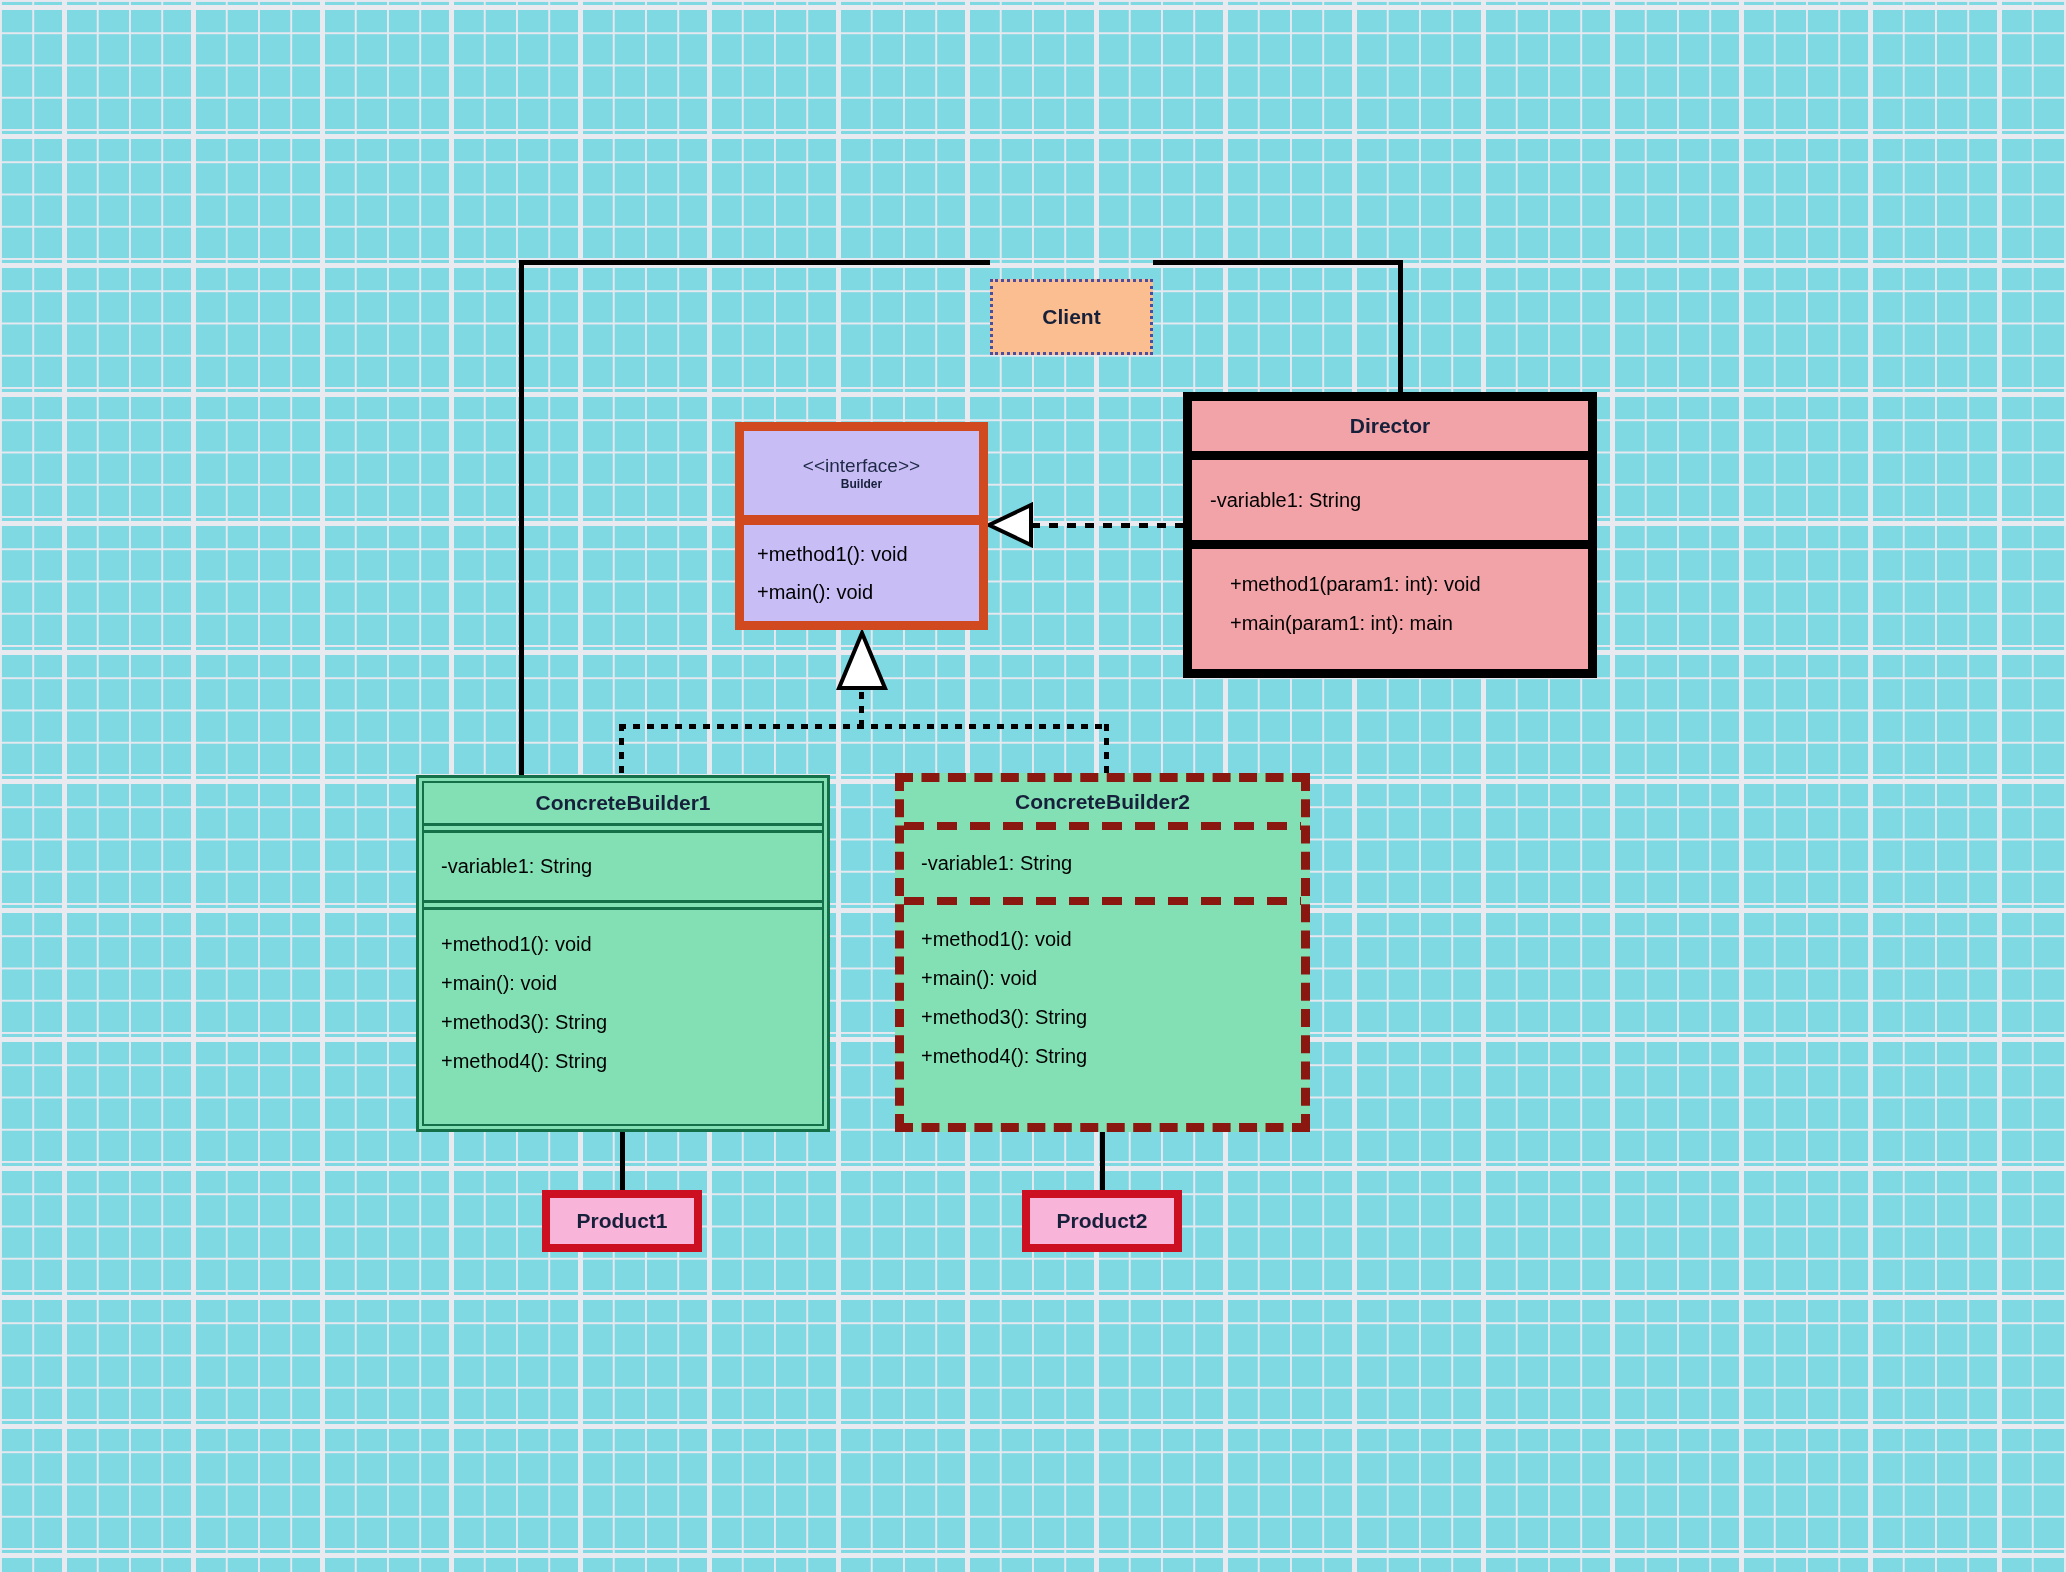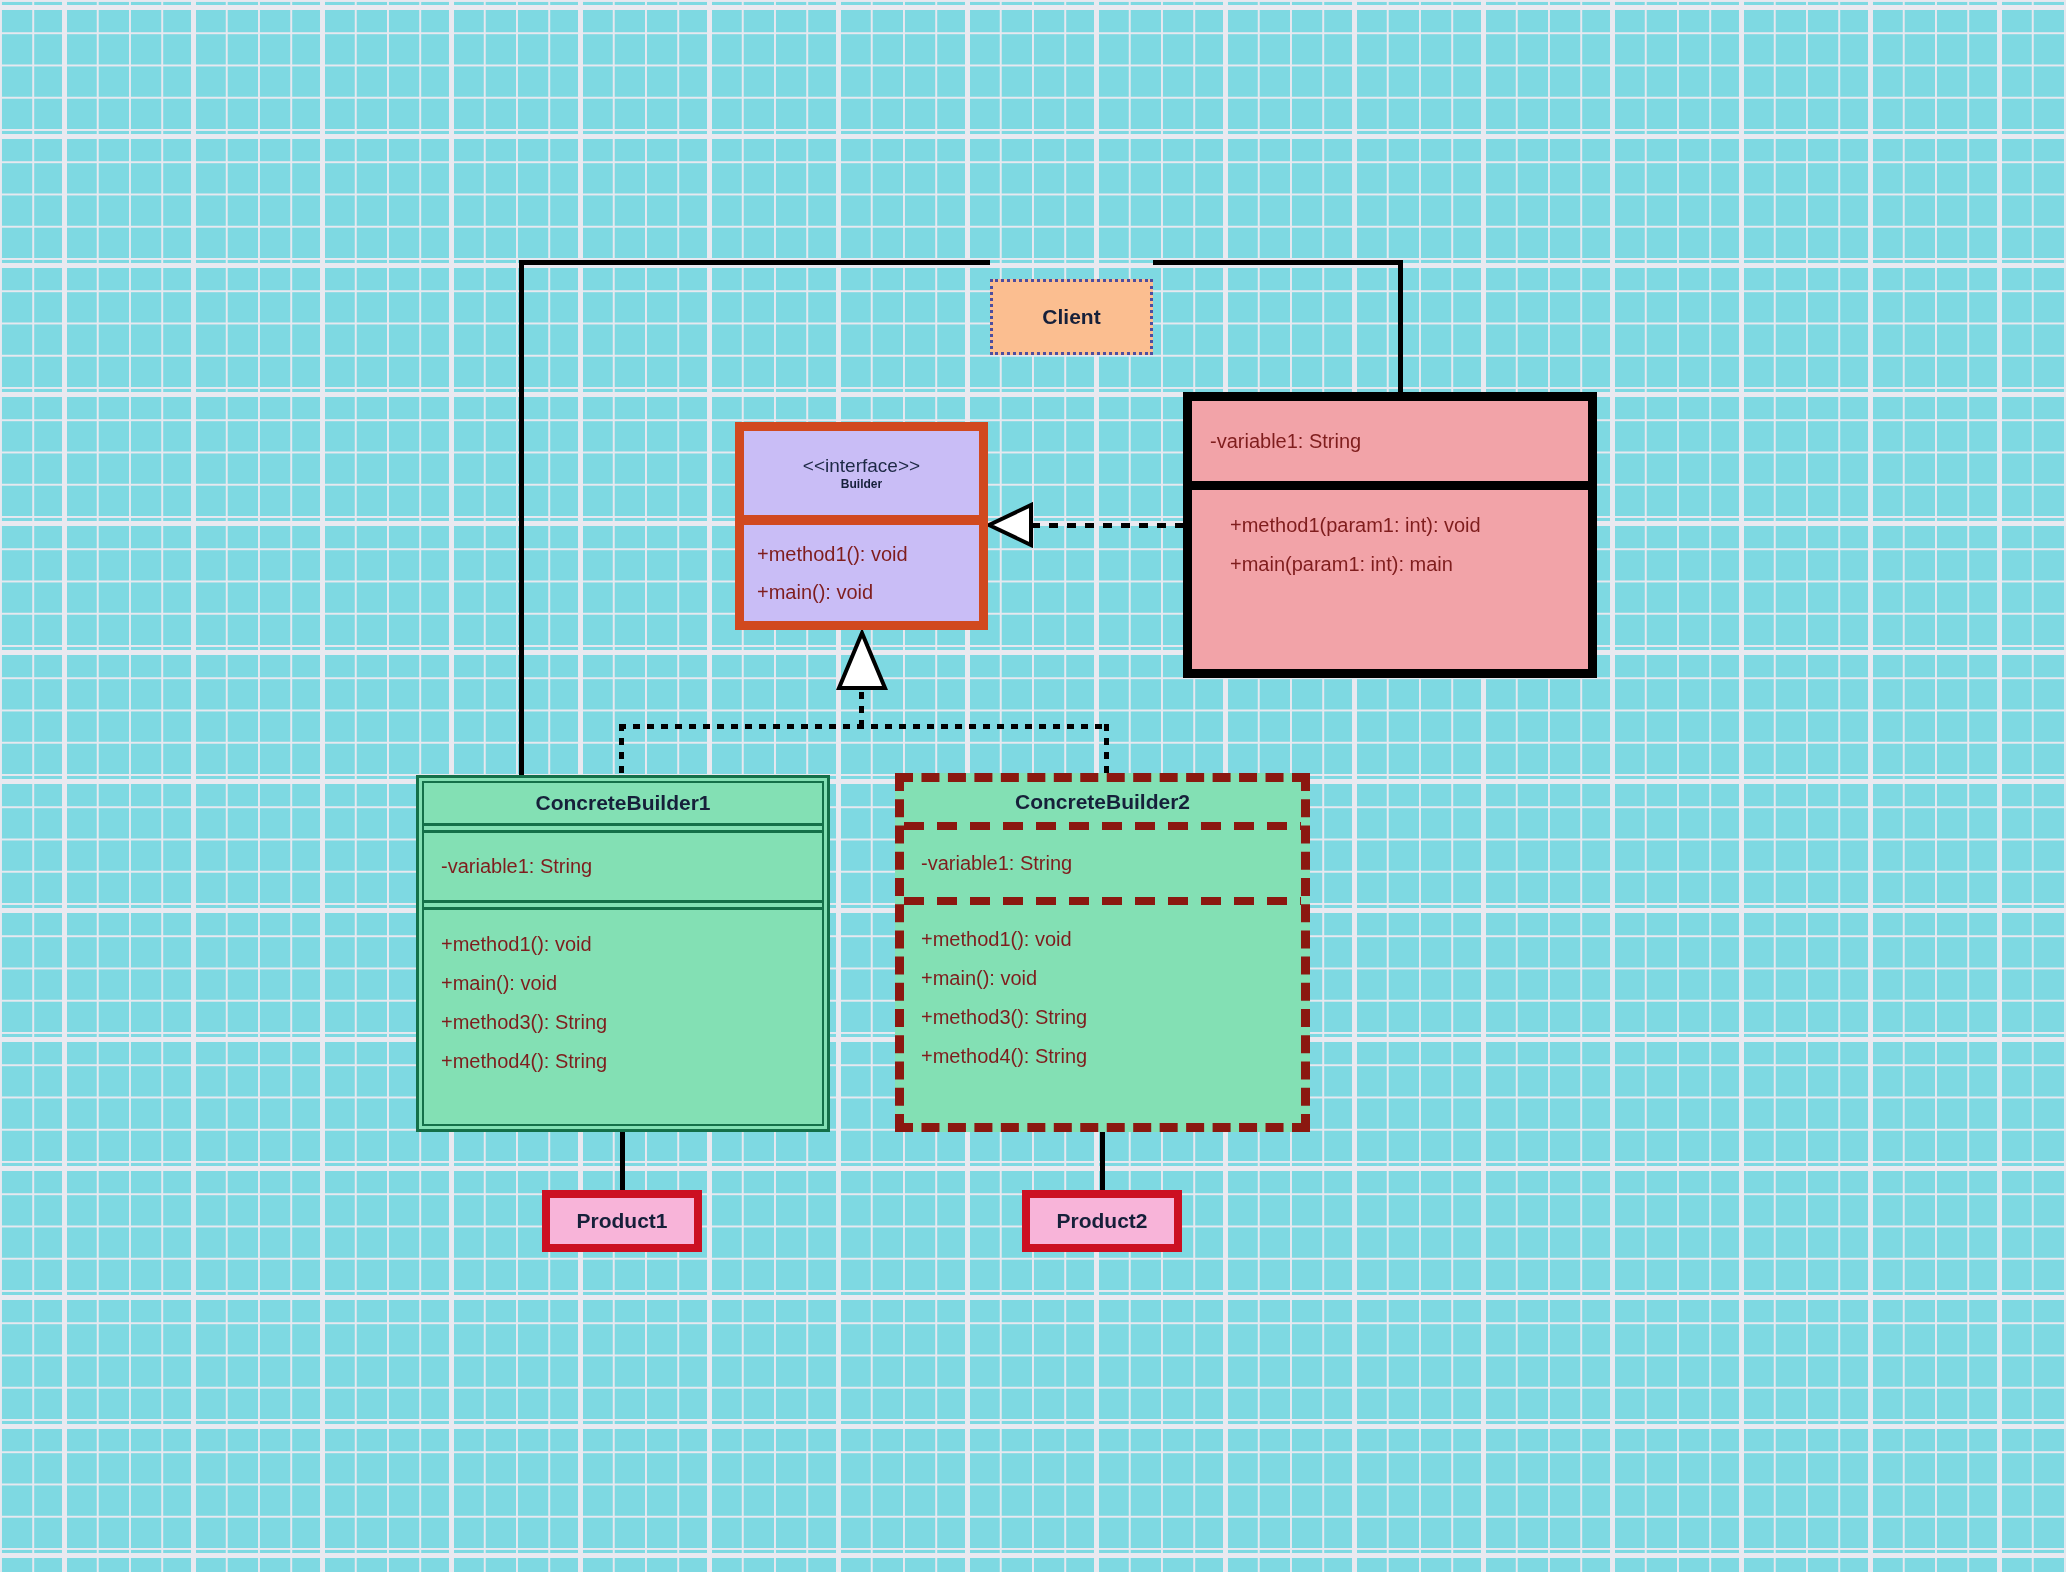--- a/index.html
+++ b/index.html
@@ -16,21 +16,21 @@
     background-position:62px 0,0 5px,0 0,0 0;
   }
   .abs{position:absolute;box-sizing:border-box;}
   
   .edge-solid{position:absolute;background:#000;}
   .edge-dashed-h{position:absolute;height:5px;background:repeating-linear-gradient(90deg,#000 0 9px,transparent 9px 18px);}
   .edge-dot-h{position:absolute;height:5px;background:repeating-linear-gradient(90deg,#000 0 7px,transparent 7px 14px);}
   .edge-dot-v{position:absolute;width:5px;background:repeating-linear-gradient(180deg,#000 0 7px,transparent 7px 14px);}
   
   .title{font-weight:bold;font-size:21px;color:#16203A;}
-  .member{font-size:20px;color:#7f1d1d;}
+  .member{font-size:20px;color:#000000;}
   
   .client{left:990px;top:231px;width:163px;height:76px;background:#FBBE90;border:3px dotted #4D4D9F;
     display:flex;align-items:center;justify-content:center;margin-top:48px;}
   
   .director{left:1183px;top:392px;width:414px;height:286px;background:#000;
     padding:9px;display:flex;flex-direction:column;gap:9px;}
   .d-sect{background:#F2A3A8;box-sizing:border-box;}
   .d-head{height:50px;display:flex;align-items:center;justify-content:center;}
   .d-attrs{height:80px;display:flex;align-items:center;padding-left:18px;}
   .d-methods{flex:1;padding:16px 0 0 18px;}
@@ -89,20 +89,23 @@
   <div class="edge-dot-v" style="left:1104px;top:724px;height:49px;"></div>
 
   <div class="edge-solid" style="left:620px;top:1132px;width:5px;height:58px;"></div>
   <div class="edge-solid" style="left:1100px;top:1132px;width:5px;height:58px;"></div>
 
   <div class="abs client">
     <span class="title">Client</span>
   </div>
 
   <div class="abs director">
+    <div class="d-sect d-head">
+      <span class="title">Director</span>
+    </div>
     <div class="d-sect d-attrs">
       <span class="member">-variable1: String</span>
     </div>
     <div class="d-sect d-methods">
       <div class="member">+method1(param1: int): void</div>
       <div class="member">+main(param1: int): main</div>
     </div>
   </div>
 
   <div class="abs builder">

